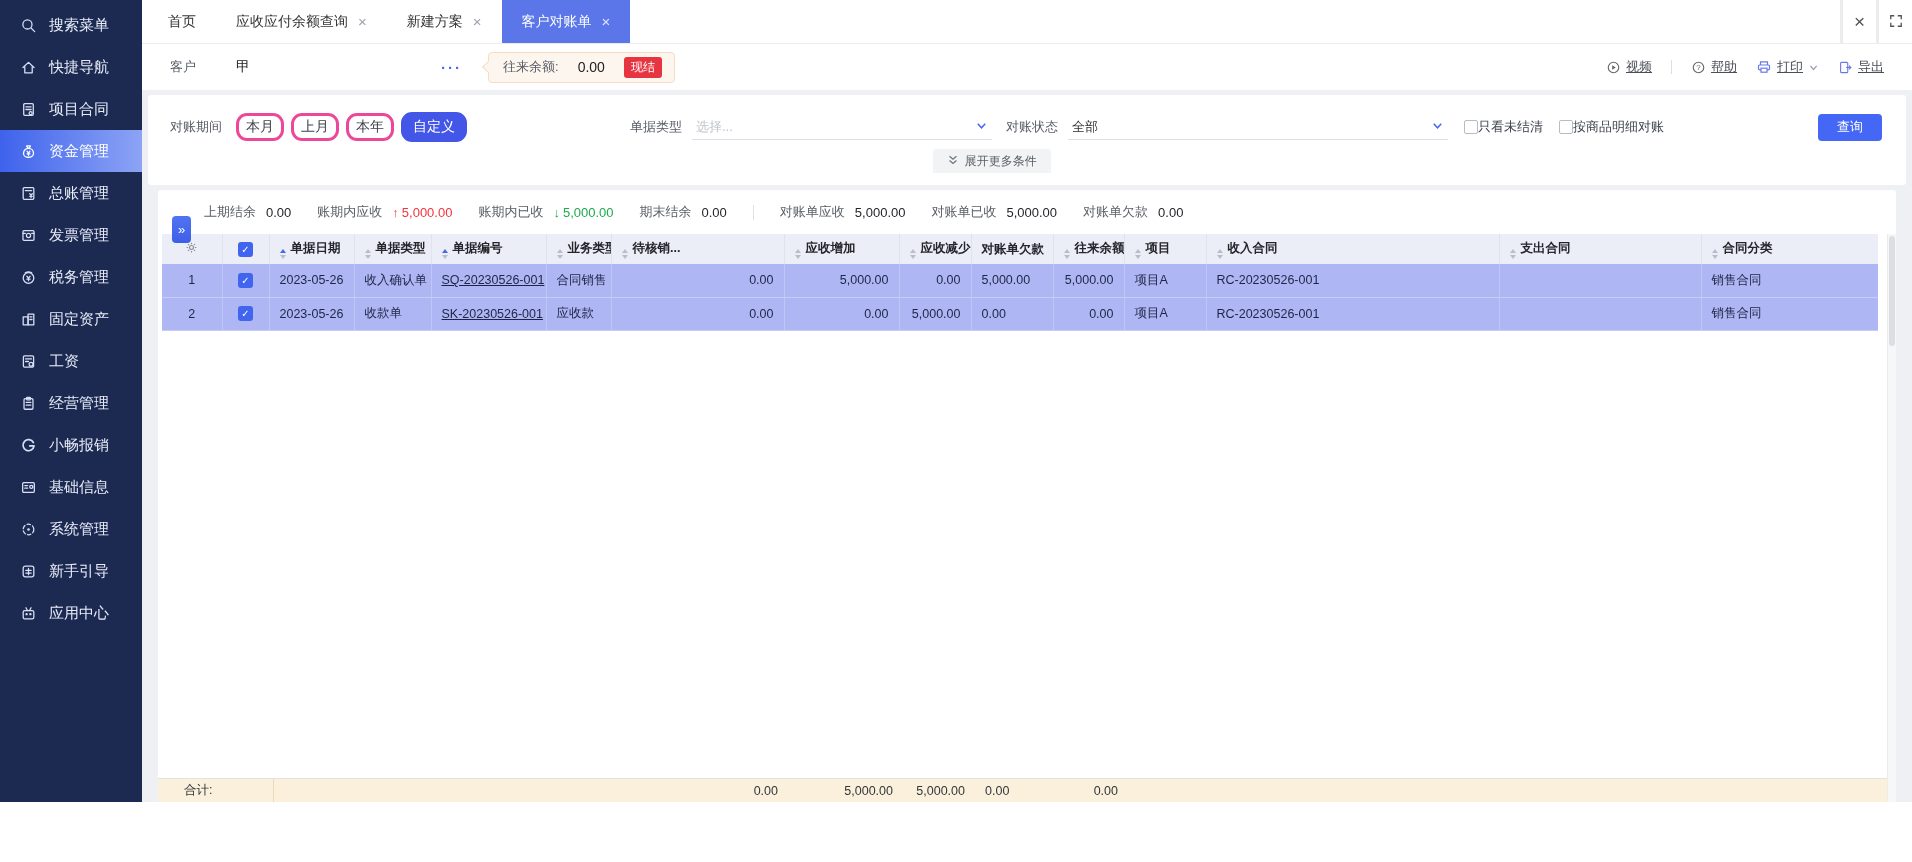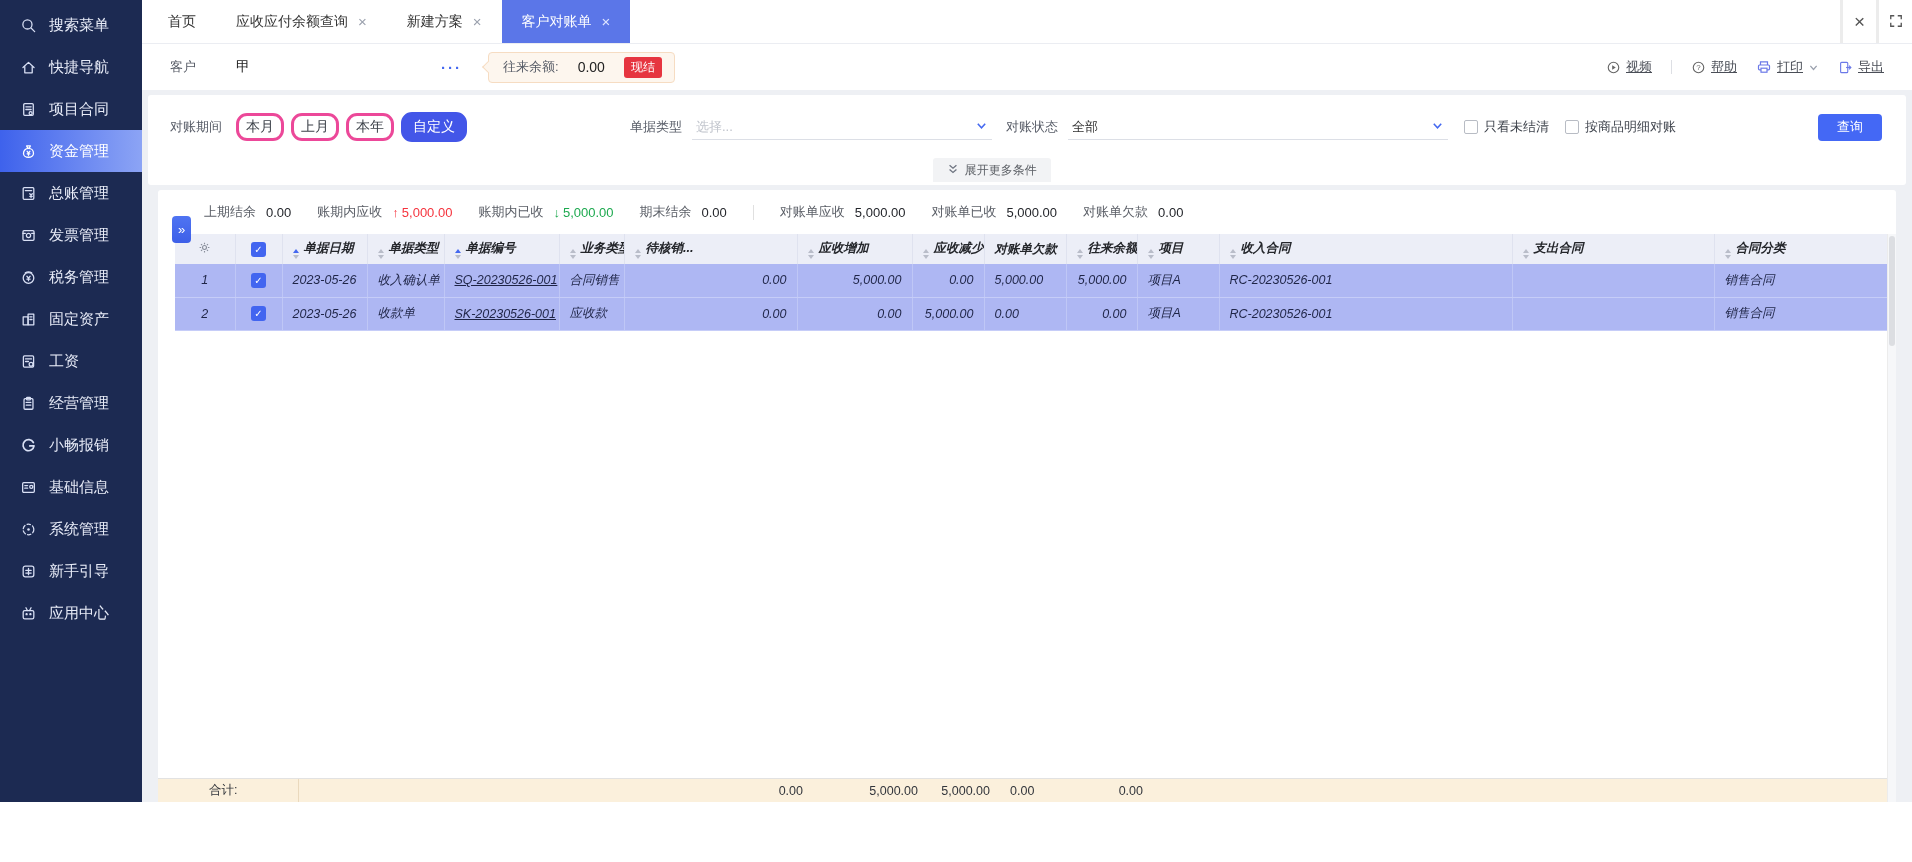--- a/index.html
+++ b/index.html
@@ -50,58 +50,58 @@
   .f-period .fld-label { margin-right:14px; }
   .pill { border:3px solid #ec4899; border-radius:11px; padding:2px 7px; font-size:14px; color:#3A3F47; background:#fff; cursor:pointer; margin-right:7px; }
   .pill.active { background:#4356E8; border-color:#4356E8; color:#fff; padding:3px 9px; }
   .f-doc { display:flex; align-items:center; }
   .f-doc .fld-label, .f-status .fld-label { margin-right:10px; }
   .sel { border-bottom:1px solid #DCDFE6; height:26px; display:flex; align-items:center; justify-content:space-between; padding:0 4px; cursor:pointer; }
   .sel-300 { width:300px; } .sel-380 { width:380px; }
   .placeholder { font-size:13px; color:#C0C4CC; }
   .sel-value { font-size:13px; color:#333; }
   .f-status { display:flex; align-items:center; margin-left:14px; }
-  .fcheck { display:flex; align-items:center; gap:6px; margin-left:16px; font-size:13px; color:#3E434C; cursor:pointer; }
+  .fcheck { display:flex; align-items:center; margin-left:16px; font-size:13px; color:#3E434C; cursor:pointer; }
   .fcbx { width:14px; height:14px; border:1px solid #B8BCC4; border-radius:2px; background:#fff; flex:0 0 14px; }
   .search-btn { margin-left:auto; width:64px; height:27px; background:#4468F5; color:#fff; font-size:13px; border:none; border-radius:4px; cursor:pointer; }
   .period-range { margin:6px 0 0 66px; font-size:13px; color:#333; }
-  .expand-pill { position:absolute; bottom:3px; left:48%; transform:translateX(-50%); height:24px; display:flex; align-items:center; gap:6px; padding:0 14px; background:#F2F3F5; color:#5C6066; font-size:12px; border-radius:3px 3px 0 0; cursor:pointer; }
+  .expand-pill { position:absolute; bottom:12px; left:48%; transform:translateX(-50%); height:24px; display:flex; align-items:center; gap:6px; padding:0 14px; background:#F2F3F5; color:#5C6066; font-size:12px; border-radius:3px 3px 0 0; cursor:pointer; }
 
   
   .table-card { margin:5px 16px 0; flex:1; background:#fff; border-radius:3px 3px 0 0; position:relative; display:flex; flex-direction:column; overflow:hidden; }
   .side-expand-btn { position:absolute; left:14px; top:26px; width:19px; height:27px; background:linear-gradient(180deg,#4F74F2,#3D5FE8); color:#fff; border-radius:4px; display:flex; align-items:center; justify-content:center; font-size:13px; cursor:pointer; z-index:2; }
   .stats-row { height:44px; display:flex; align-items:center; padding-left:46px; gap:26px; flex:0 0 44px; }
   .stat { display:flex; align-items:center; font-size:13px; }
   .stat-label { color:#5A5E66; margin-right:10px; }
   .stat-value { color:#24262B; }
   .trend { margin-right:3px; font-weight:bold; font-size:13px; }
   .trend.up, .stat-value.up { color:#F5333D; }
   .trend.down, .stat-value.down { color:#1DA94F; }
   .stat-div { width:1px; height:15px; background:#E0E0E0; }
 
-  .table-wrap { padding-left:17px; flex:0 0 auto;font-style:italic; }
+  .table-wrap { padding-left:4px; flex:0 0 auto; }
   table { border-collapse:collapse; table-layout:fixed; width:1716px; }
   th { height:30px; background:#ECEEF7; font-size:12.5px; font-weight:bold; color:#24262B; text-align:left; padding:0 10px; border-right:1px solid #DFE2EF; cursor:pointer; white-space:nowrap; overflow:hidden; }
   th:last-child { border-right:none; }
   td { height:33px; background:#AEB7F3; font-size:12.5px; color:#1F2547; padding:0 10px; border-bottom:1px solid #C6CDF8; border-right:1px solid #BFC7F6; white-space:nowrap; overflow:hidden; }
   td:last-child { border-right:none; }
   .c-center { text-align:center; }
   .c-right { text-align:right; }
   .link { text-decoration:underline; cursor:pointer; }
   .sort { display:inline-flex; flex-direction:column; gap:2px; margin-right:5px; vertical-align:-1px; }
   .sort i { display:block; width:0; height:0; border-left:3.5px solid transparent; border-right:3.5px solid transparent; }
   .sort .up { border-bottom:4.5px solid #B9BDC9; }
   .sort .up.on { border-bottom-color:#4468F0; }
   .sort .dn { border-top:4.5px solid #B9BDC9; }
   .cbx { display:inline-flex; width:15px; height:15px; border-radius:3px; background:#4265F0; color:#fff; align-items:center; justify-content:center; font-size:10px; cursor:pointer; vertical-align:middle; }
   .cbx::after { content:"✓"; }
   .th-gear { color:#8A8F9C; }
 
   .spacer { flex:1; background:#fff; }
-  .sum-row { flex:0 0 24px; background:#FBF0DC; border-top:1px solid #E2E2E2; padding-left:33px; }
+  .sum-row { flex:0 0 24px; background:#FBF0DC; border-top:1px solid #E2E2E2; padding-left:8px; }
   .sum-row table { width:1716px; }
   .sum-row td { background:transparent; border:none; height:23px; font-size:12.5px; color:#33363C; }
   .sum-label { border-right:1px solid #EAD9BD !important; padding-left:18px !important; }
 
   .scroll-track { position:absolute; top:44px; right:0; bottom:0; width:9px; background:#F6F7F9; border-left:1px solid #ECECEC; }
   .scroll-thumb { position:absolute; top:2px; left:1px; width:6px; height:110px; background:#DCDEE2; border-radius:3px; }
 </style>
 </head>
 <body>
 

